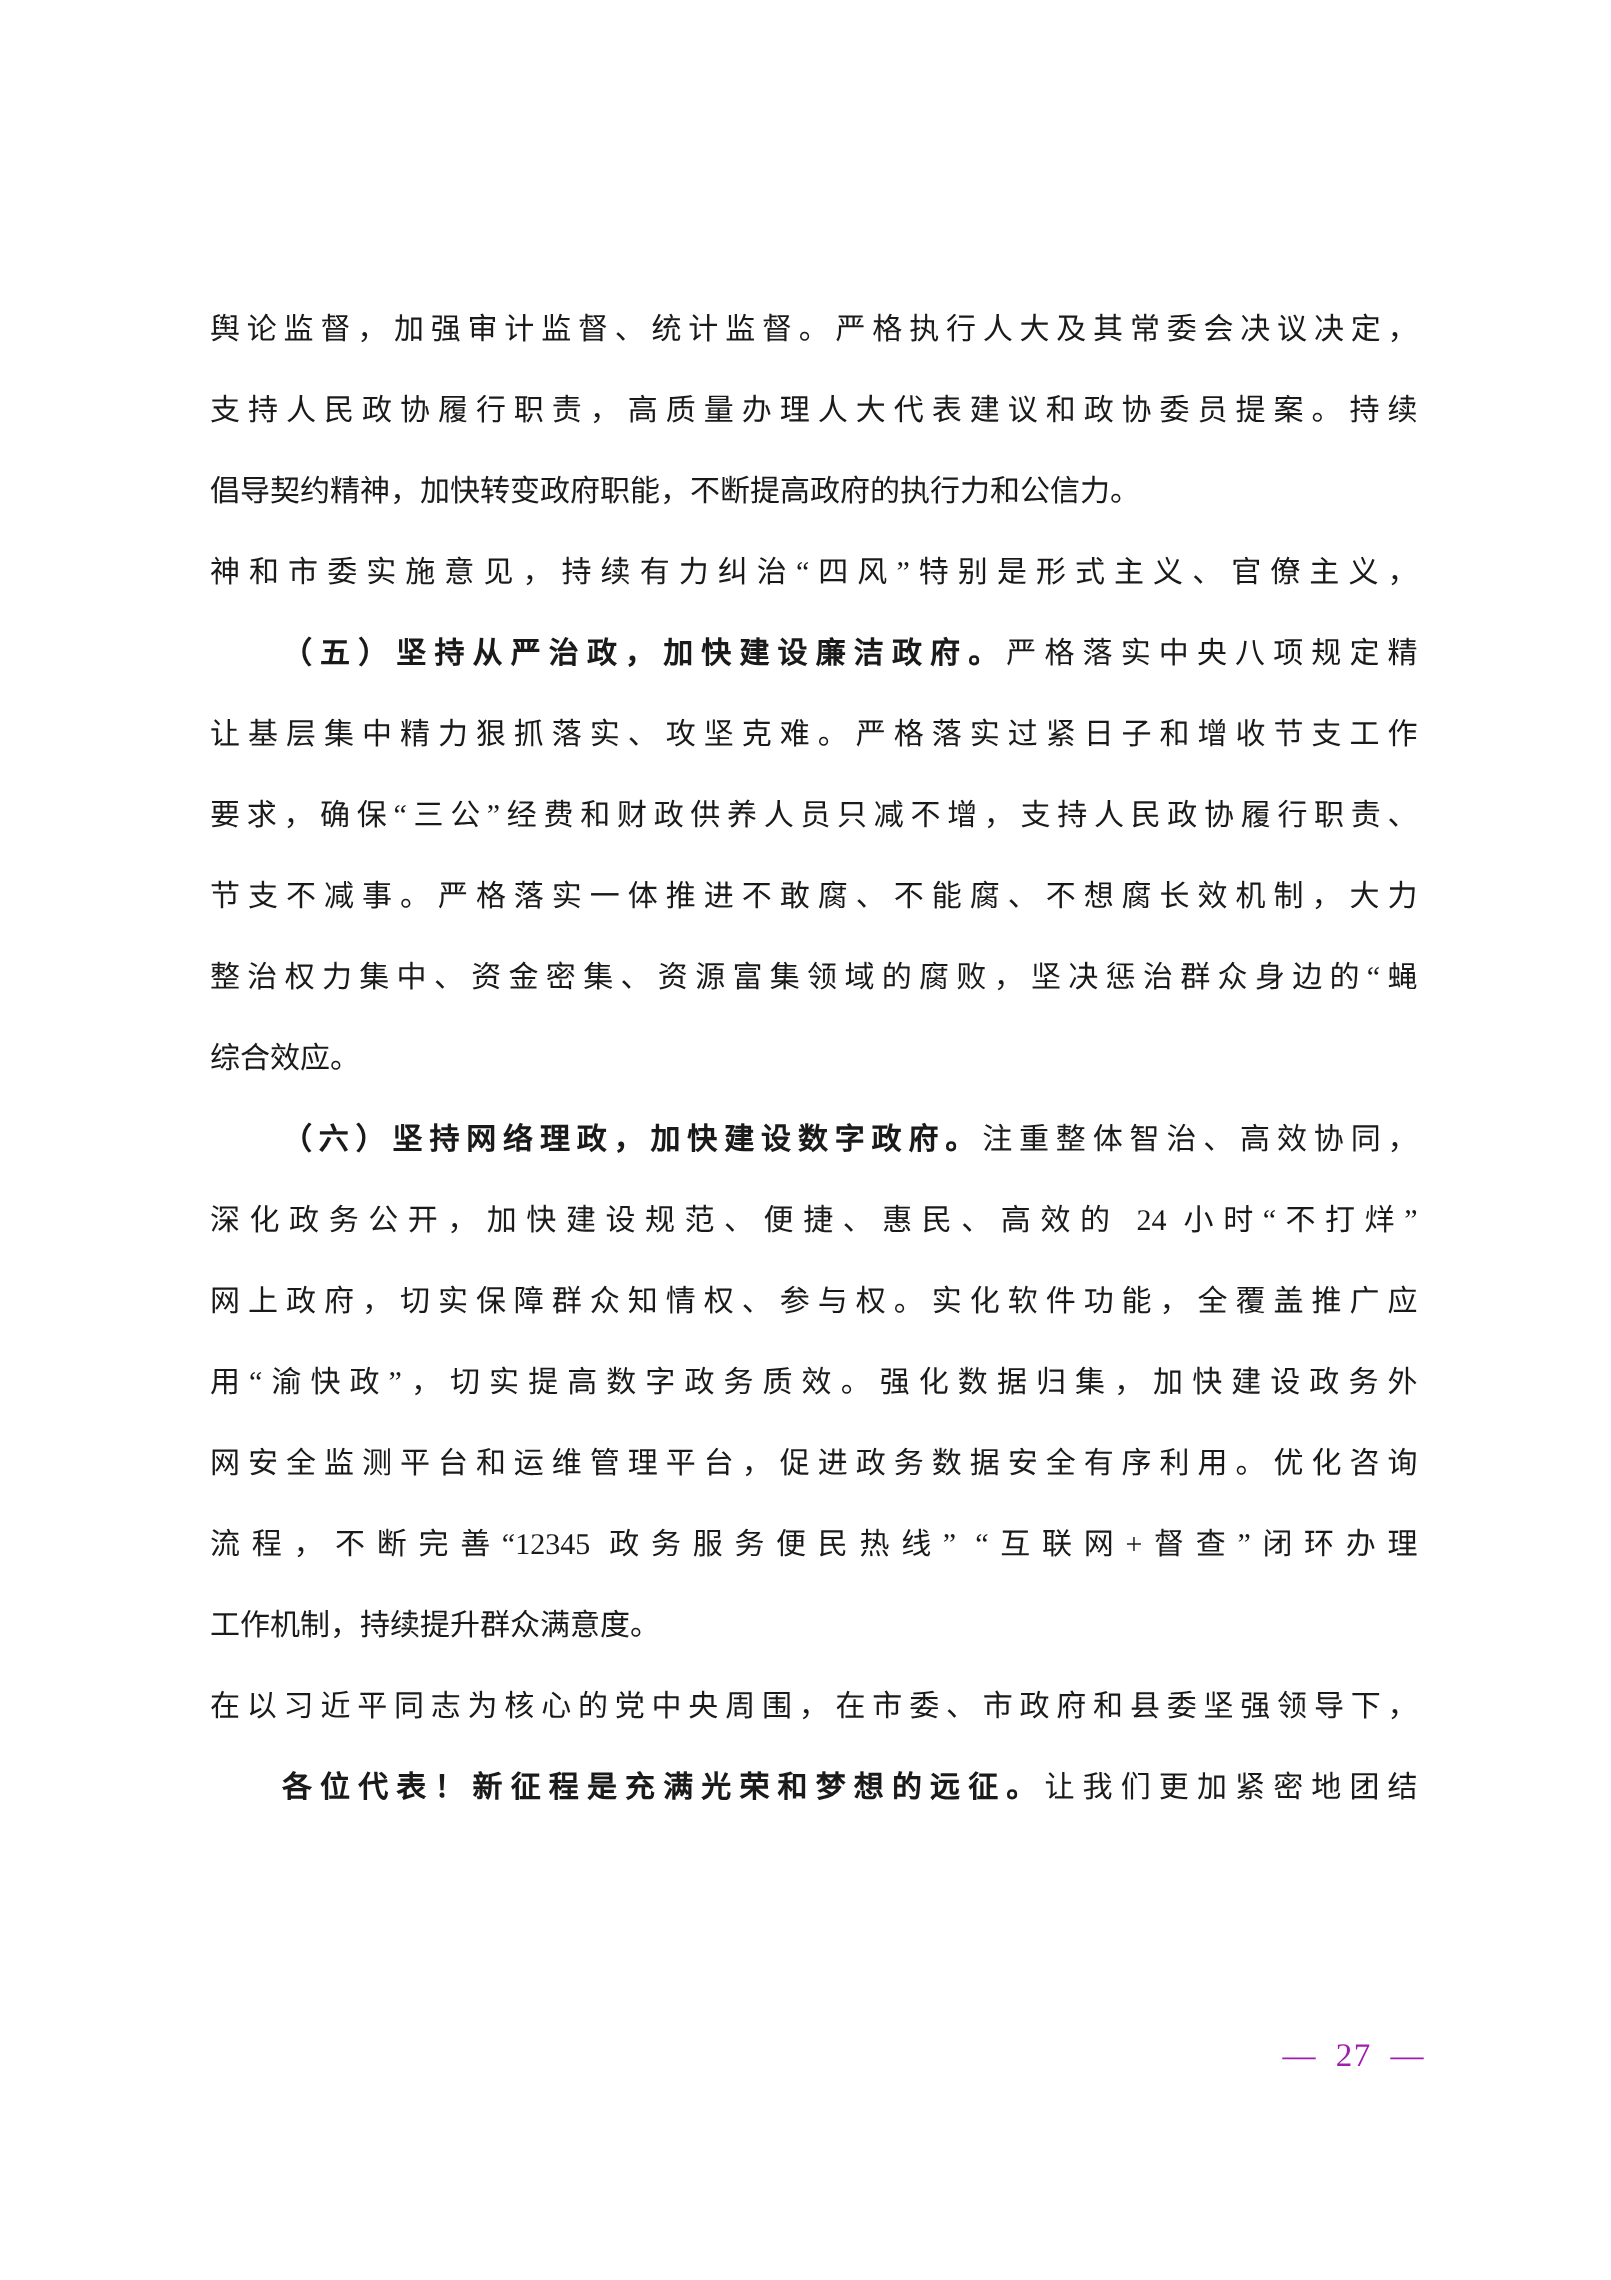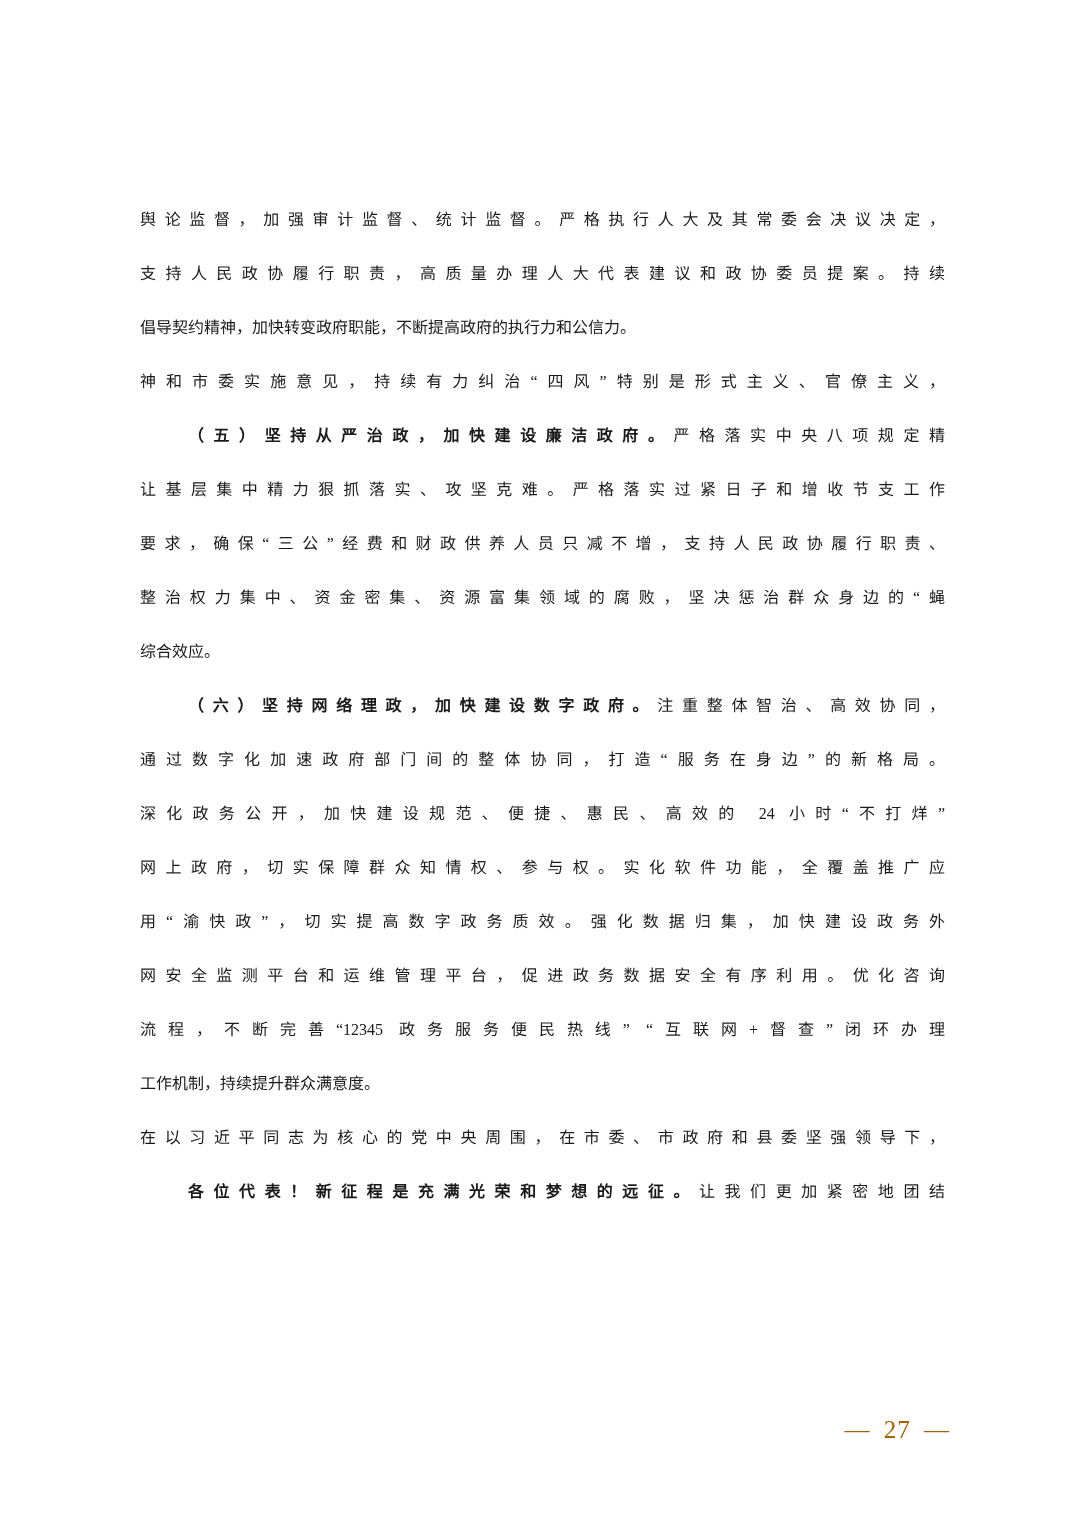--- a/index.html
+++ b/index.html
@@ -20,21 +20,21 @@
     inset: 0;
     background: #ffffff;
   }
   .text-block {
     position: absolute;
     left: 140px;
     top: 193px;
     width: 805px;
   }
   .line {
-    font-size: 16px;
+    font-size: 20px;
     line-height: 54px;
     height: 54px;
     text-align: justify;
     text-align-last: justify;
     letter-spacing: 0;
     overflow: hidden;
   }
   .line.end {
     text-align-last: left;
   }
@@ -43,48 +43,48 @@
   }
   .seg-bold {
     font-weight: 700;
   }
   .seg-hei {
     font-weight: 700;
     font-family: "Liberation Sans", "DejaVu Sans", sans-serif;
   }
   .page-number {
     position: absolute;
-    top: 1416px;
+    top: 1356px;
     right: 124px;
-    font-size: 25px;
+    font-size: 22px;
     line-height: 28px;
     letter-spacing: 1px;
     word-spacing: 6px;
-    color: #a16207;
+    color: #a21caf;
     white-space: nowrap;
   }
 </style>
 </head>
 <body>
 
 <div class="page">
   <div class="text-block">
     <div class="line"><span>舆论监督，加强审计监督、统计监督。严格执行人大及其常委会决议决定，</span></div>
     <div class="line"><span>支持人民政协履行职责，高质量办理人大代表建议和政协委员提案。持续</span></div>
     <div class="line end"><span>倡导契约精神，加快转变政府职能，不断提高政府的执行力和公信力。</span></div>
 
     <div class="line"><span>神和市委实施意见，持续有力纠治“四风”特别是形式主义、官僚主义，</span></div>
     <div class="line indent"><span class="seg-bold">（五）坚持从严治政，加快建设廉洁政府。</span><span>严格落实中央八项规定精</span></div>
     <div class="line"><span>让基层集中精力狠抓落实、攻坚克难。严格落实过紧日子和增收节支工作</span></div>
     <div class="line"><span>要求，确保“三公”经费和财政供养人员只减不增，支持人民政协履行职责、</span></div>
+    <div class="line"><span>节支不减事。严格落实一体推进不敢腐、不能腐、不想腐长效机制，大力</span></div>
     <div class="line"><span>整治权力集中、资金密集、资源富集领域的腐败，坚决惩治群众身边的“蝇</span></div>
     <div class="line end"><span>综合效应。</span></div>
 
     <div class="line indent"><span class="seg-bold">（六）坚持网络理政，加快建设数字政府。</span><span>注重整体智治、高效协同，</span></div>
-    <div class="line"><span>通过数字化加速政府部门间的整体协同，打造“服务在身边”的新格局。</span></div>
     <div class="line"><span>深化政务公开，加快建设规范、便捷、惠民、高效的 24 小时“不打烊”</span></div>
     <div class="line"><span>网上政府，切实保障群众知情权、参与权。实化软件功能，全覆盖推广应</span></div>
     <div class="line"><span>用“渝快政”，切实提高数字政务质效。强化数据归集，加快建设政务外</span></div>
     <div class="line"><span>网安全监测平台和运维管理平台，促进政务数据安全有序利用。优化咨询</span></div>
     <div class="line"><span>流程，不断完善“12345 政务服务便民热线” “互联网+督查”闭环办理</span></div>
     <div class="line end"><span>工作机制，持续提升群众满意度。</span></div>
 
     <div class="line"><span>在以习近平同志为核心的党中央周围，在市委、市政府和县委坚强领导下，</span></div>
     <div class="line indent"><span class="seg-hei">各位代表！新征程是充满光荣和梦想的远征。</span><span>让我们更加紧密地团结</span></div>
   </div>

